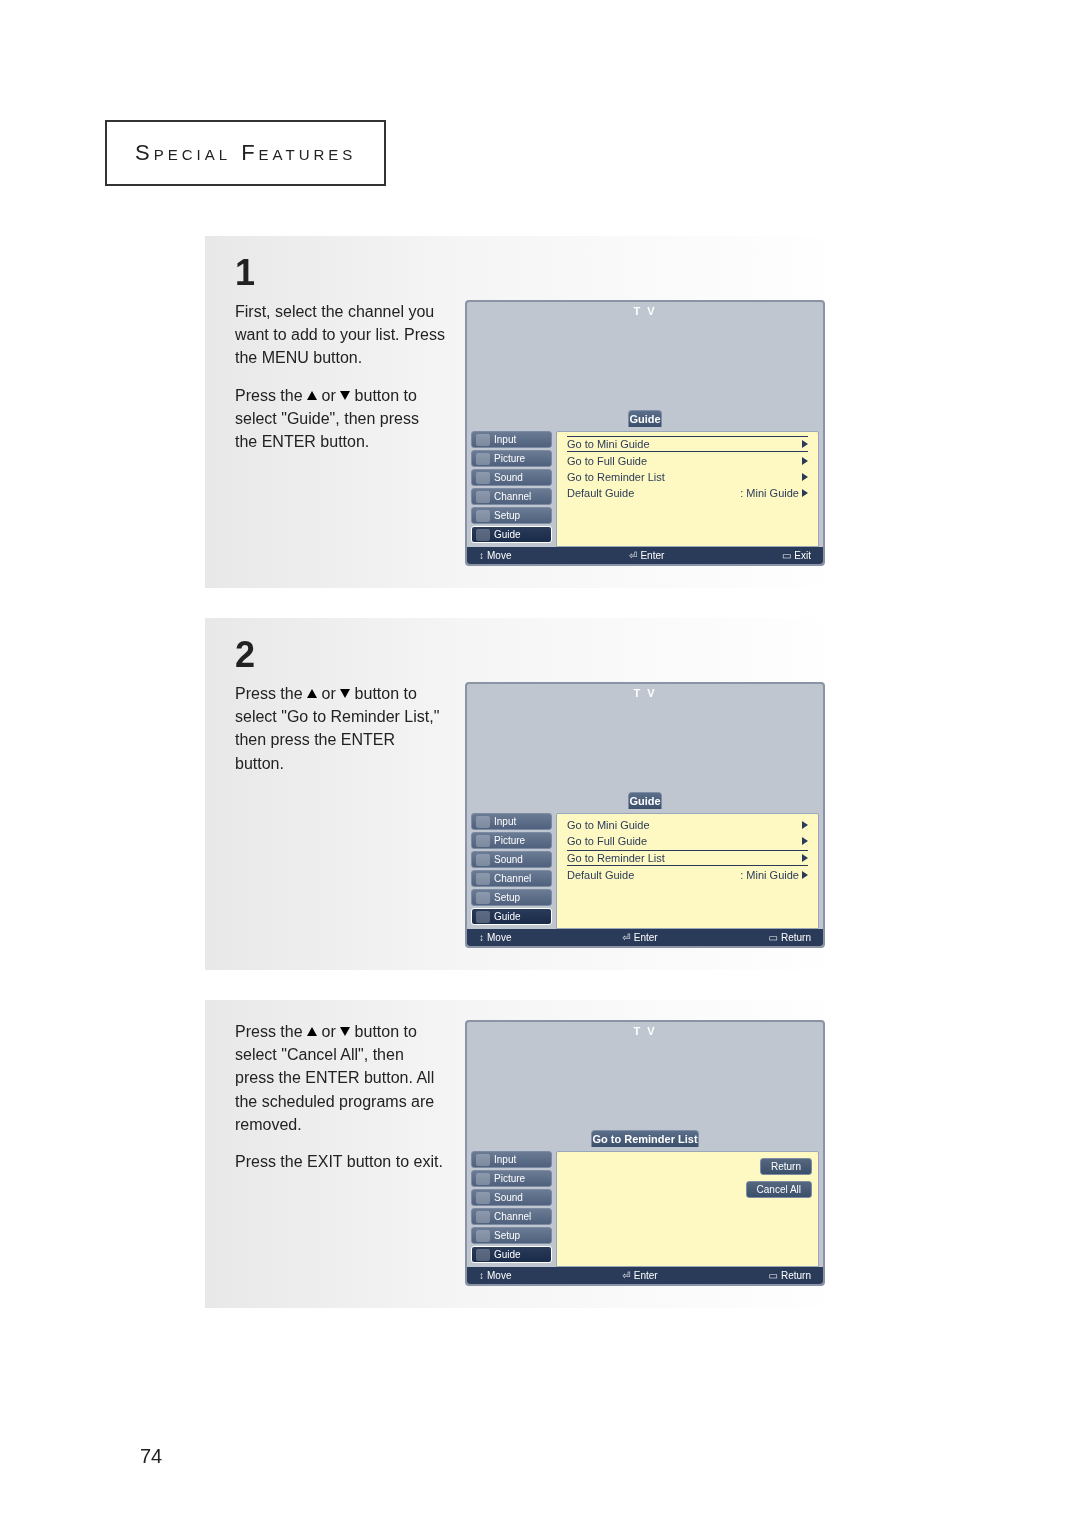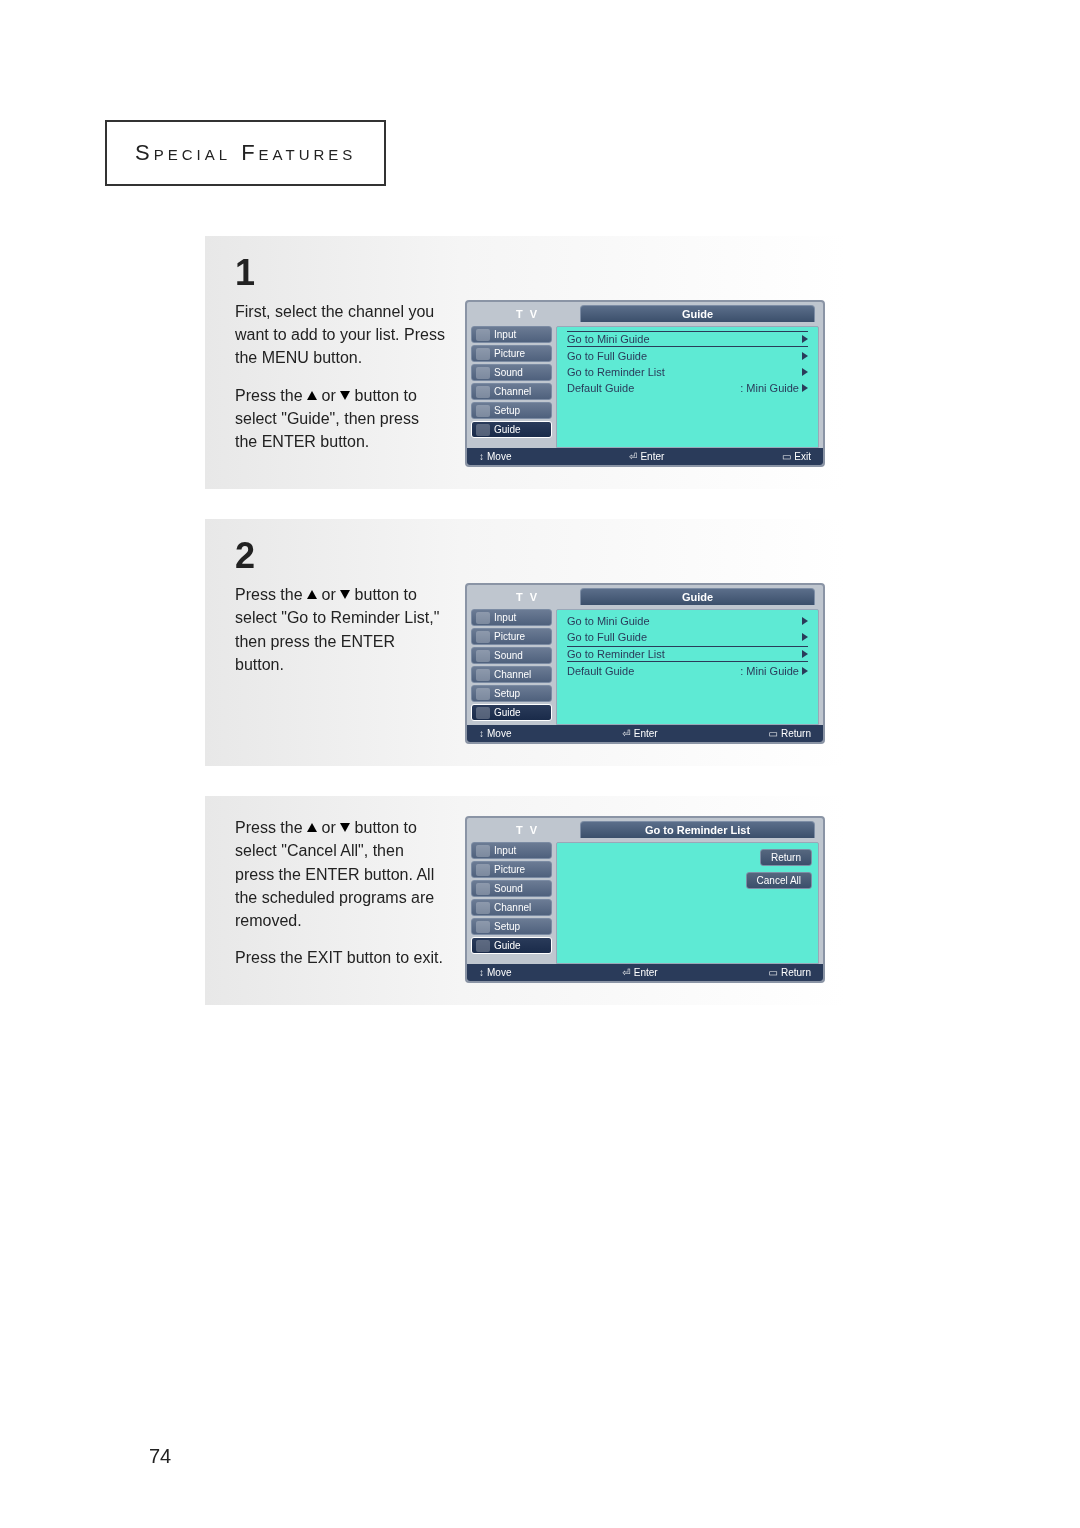--- a/index.html
+++ b/index.html
@@ -11,36 +11,36 @@
     .step-block { background: linear-gradient(to right, #e8e8e8 0%, #f5f5f5 40%, #fff 100%); margin-left: 100px; width: 640px; padding: 16px 20px 22px 30px; position: relative; margin-bottom: 30px; }
     .step-num { font-size: 36px; font-weight: 900; margin-bottom: 6px; }
     .step-row { display: flex; gap: 20px; }
     .step-text { width: 210px; font-size: 16px; line-height: 1.45; }
     .step-text p { margin-bottom: 14px; }
     .step-text b { font-weight: normal; }
     .tri-up { display: inline-block; width: 0; height: 0; border-left: 5px solid transparent; border-right: 5px solid transparent; border-bottom: 9px solid #000; vertical-align: 1px; }
     .tri-dn { display: inline-block; width: 0; height: 0; border-left: 5px solid transparent; border-right: 5px solid transparent; border-top: 9px solid #000; vertical-align: 1px; }
     .tri-rt { display: inline-block; width: 0; height: 0; border-top: 4px solid transparent; border-bottom: 4px solid transparent; border-left: 6px solid #2a3b5a; }
     .osd { flex: 1; background: #bfc6cf; border: 2px solid #8a94a5; border-radius: 4px; font-size: 11px; color: #2a3b5a; display: flex; flex-direction: column; }
-    .osd-top { display: flex; align-items: center; padding: 3px 8px 0 8px; }
+    .osd-top { display: flex; align-items: center; padding: 3px 8px 0 8px; flex-direction: column; }
     .osd-top .tv { font-weight: bold; letter-spacing: 2px; flex: 0 0 105px; text-align: center; color: #fff; }
     .osd-title-tab { flex: 1; background: linear-gradient(#5b6e8a,#3b4f6b); color: #fff; text-align: center; border-radius: 4px 4px 0 0; padding: 2px 0; font-weight: bold; border: 1px solid #7d8da5; border-bottom: none; }
     .osd-body { display: flex; flex: 1; }
     .osd-menu { width: 89px; display: flex; flex-direction: column; gap: 2px; padding: 4px; }
     .osd-mi { background: linear-gradient(#6b7b94,#4f617d); color: #fff; border-radius: 3px; padding: 2px 4px 2px 22px; font-size: 10px; position: relative; border: 1px solid #7b8ba3; }
     .osd-mi.sel { background: linear-gradient(#2a3b5a,#1a2b4a); border-color: #fff; }
     .osd-mi .ico { position: absolute; left: 4px; top: 2px; width: 14px; height: 12px; background: rgba(255,255,255,0.25); border-radius: 2px; }
-    .osd-panel { flex: 1; background: #5eead4; margin: 4px 4px 0 0; border: 1px solid #9aa7b8; border-radius: 2px 2px 0 0; padding: 4px 10px; display: flex; flex-direction: column; gap: 2px; }
+    .osd-panel { flex: 1; background: #fef9c3; margin: 4px 4px 0 0; border: 1px solid #9aa7b8; border-radius: 2px 2px 0 0; padding: 4px 10px; display: flex; flex-direction: column; gap: 2px; }
     .osd-row { display: flex; justify-content: space-between; align-items: center; font-size: 11px; padding: 1px 0; }
     .osd-row.sel { border: 1px solid #2a3b5a; border-left: none; border-right: none; }
     .osd-panel.plist { padding: 6px; }
     .osd-btn { background: linear-gradient(#56677f,#3b4f6b); color: #fff; border: 1px solid #7d8da5; border-radius: 3px; padding: 2px 10px; font-size: 10px; align-self: flex-end; margin-bottom: 4px; }
     .osd-foot { background: #2a3b5a; color: #fff; display: flex; justify-content: space-between; gap: 18px; padding: 3px 12px; font-size: 10px; border-radius: 0 0 3px 3px; }
     .osd-foot .sym { display: inline-block; margin-right: 3px; opacity: .9; }
-    .page-num { position: absolute; left: 149px; bottom: 60px; font-size: 20px; }
+    .page-num { position: absolute; left: 140px; bottom: 60px; font-size: 20px; }
   </style>
 </head>
 <body>
 
 <div class="content">
   <div class="header-box"><span>Special Features</span></div>
 
 
   
   <div class="step-block">

